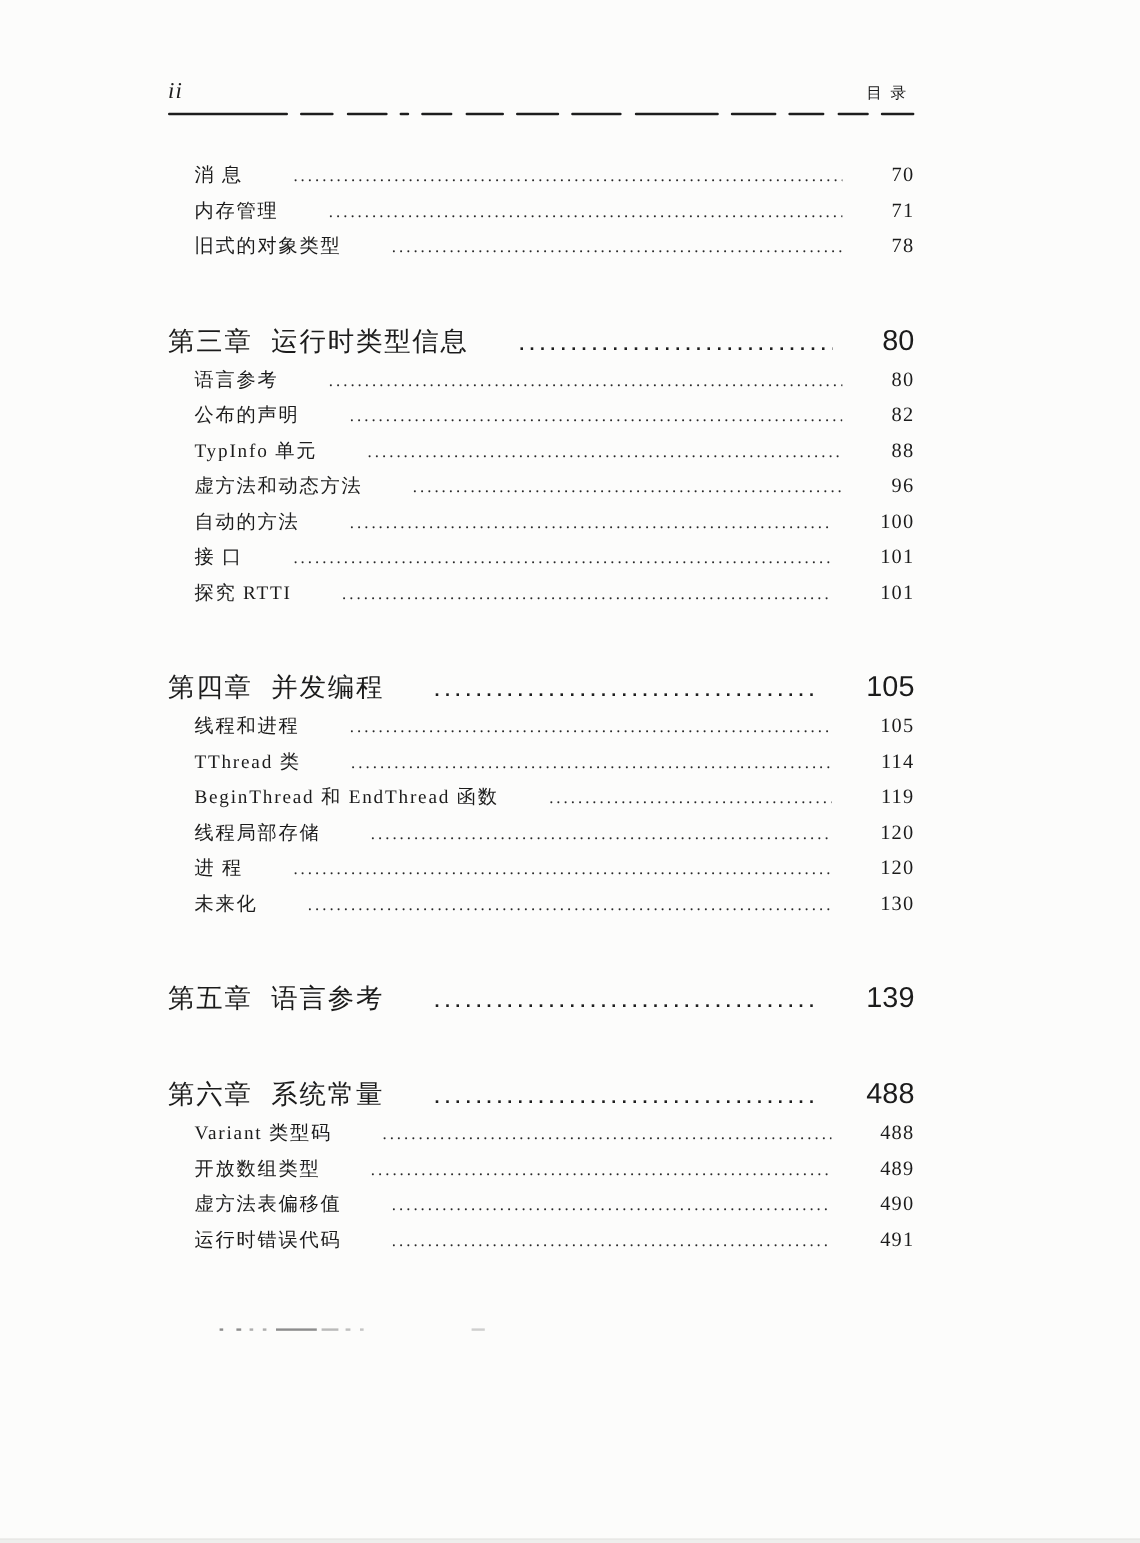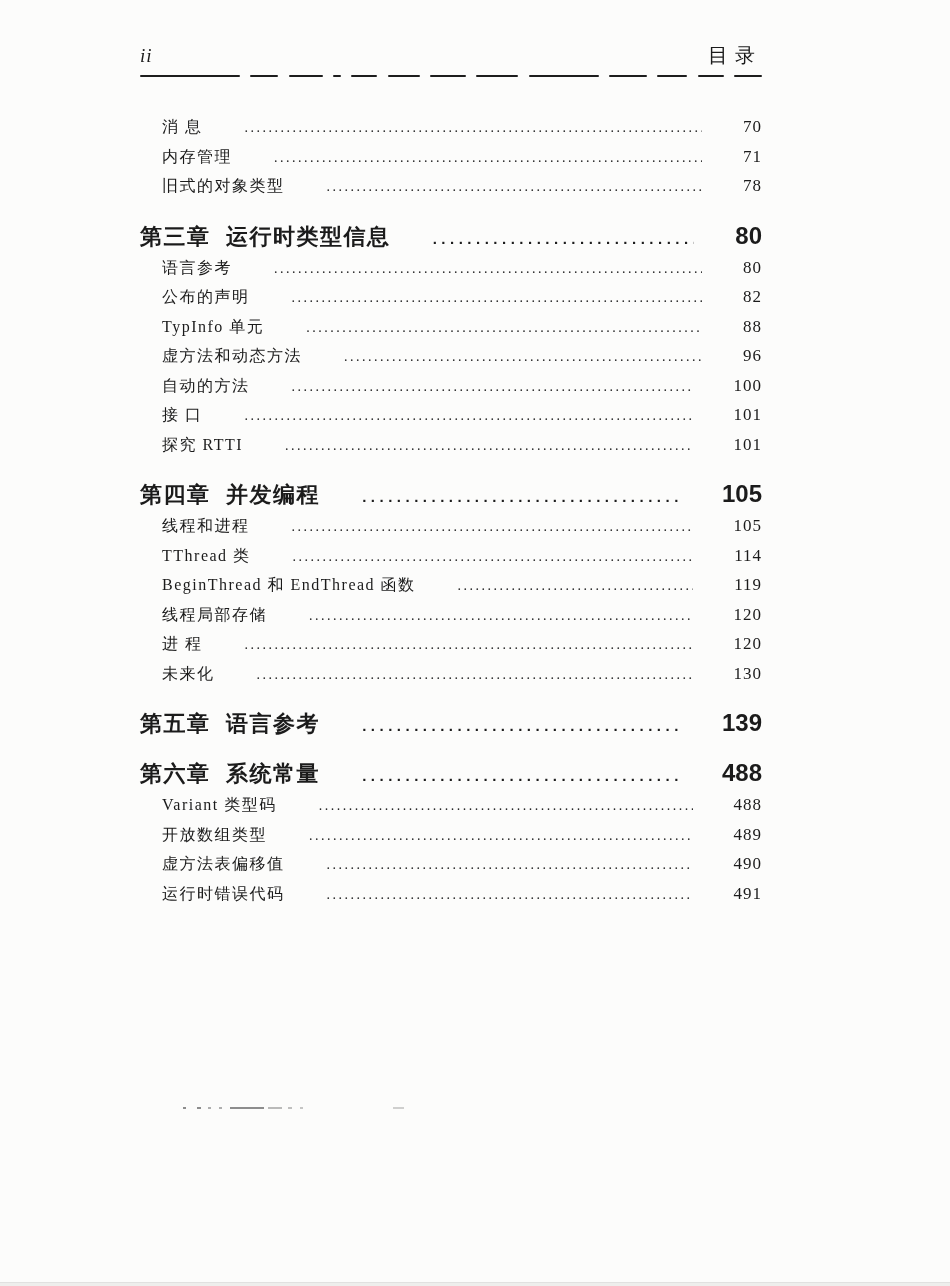--- a/index.html
+++ b/index.html
@@ -17,29 +17,29 @@
     position: absolute;
     left: 140px;
     top: 0;
     width: 622px;
   }
   
   .header-row {
     display: flex;
     justify-content: space-between;
     align-items: baseline;
-    padding-top: 42px;
+    padding-top: 66px;
   }
   .folio {
     font-style: italic;
     font-size: 19px;
     letter-spacing: 1px;
   }
   .running-head {
-    font-size: 20px;
+    font-size: 13px;
     letter-spacing: 7px;
     font-family: Liberation Mono, monospace;
   }
   .header-rule {
     display: flex;
     justify-content: space-between;
     margin-top: 6px;
     width: 100%;
   }
   .header-rule span {
@@ -80,24 +80,24 @@
     height: 29.5px;
     line-height: 29.5px;
     font-size: 16px;
     padding-left: 22px;
   }
   .entry .label { letter-spacing: 1.5px; }
   .entry .pagenum { font-size: 17px; letter-spacing: 1px; text-align: right; }
   .chapter {
     height: 30px;
     line-height: 30px;
-    margin-top: 20px;
+    margin-top: 50px;
     margin-bottom: 2px;
     font-family: "Liberation Sans", sans-serif;
-    font-weight: bold;
+    font-weight: normal;
   }
   .chapter .label {
     font-size: 22px;
     letter-spacing: 1.5px;
     word-spacing: 8px;
   }
   .chapter .dots::after {
     letter-spacing: 4.5px;
     font-size: 15px;
     font-weight: bold;

